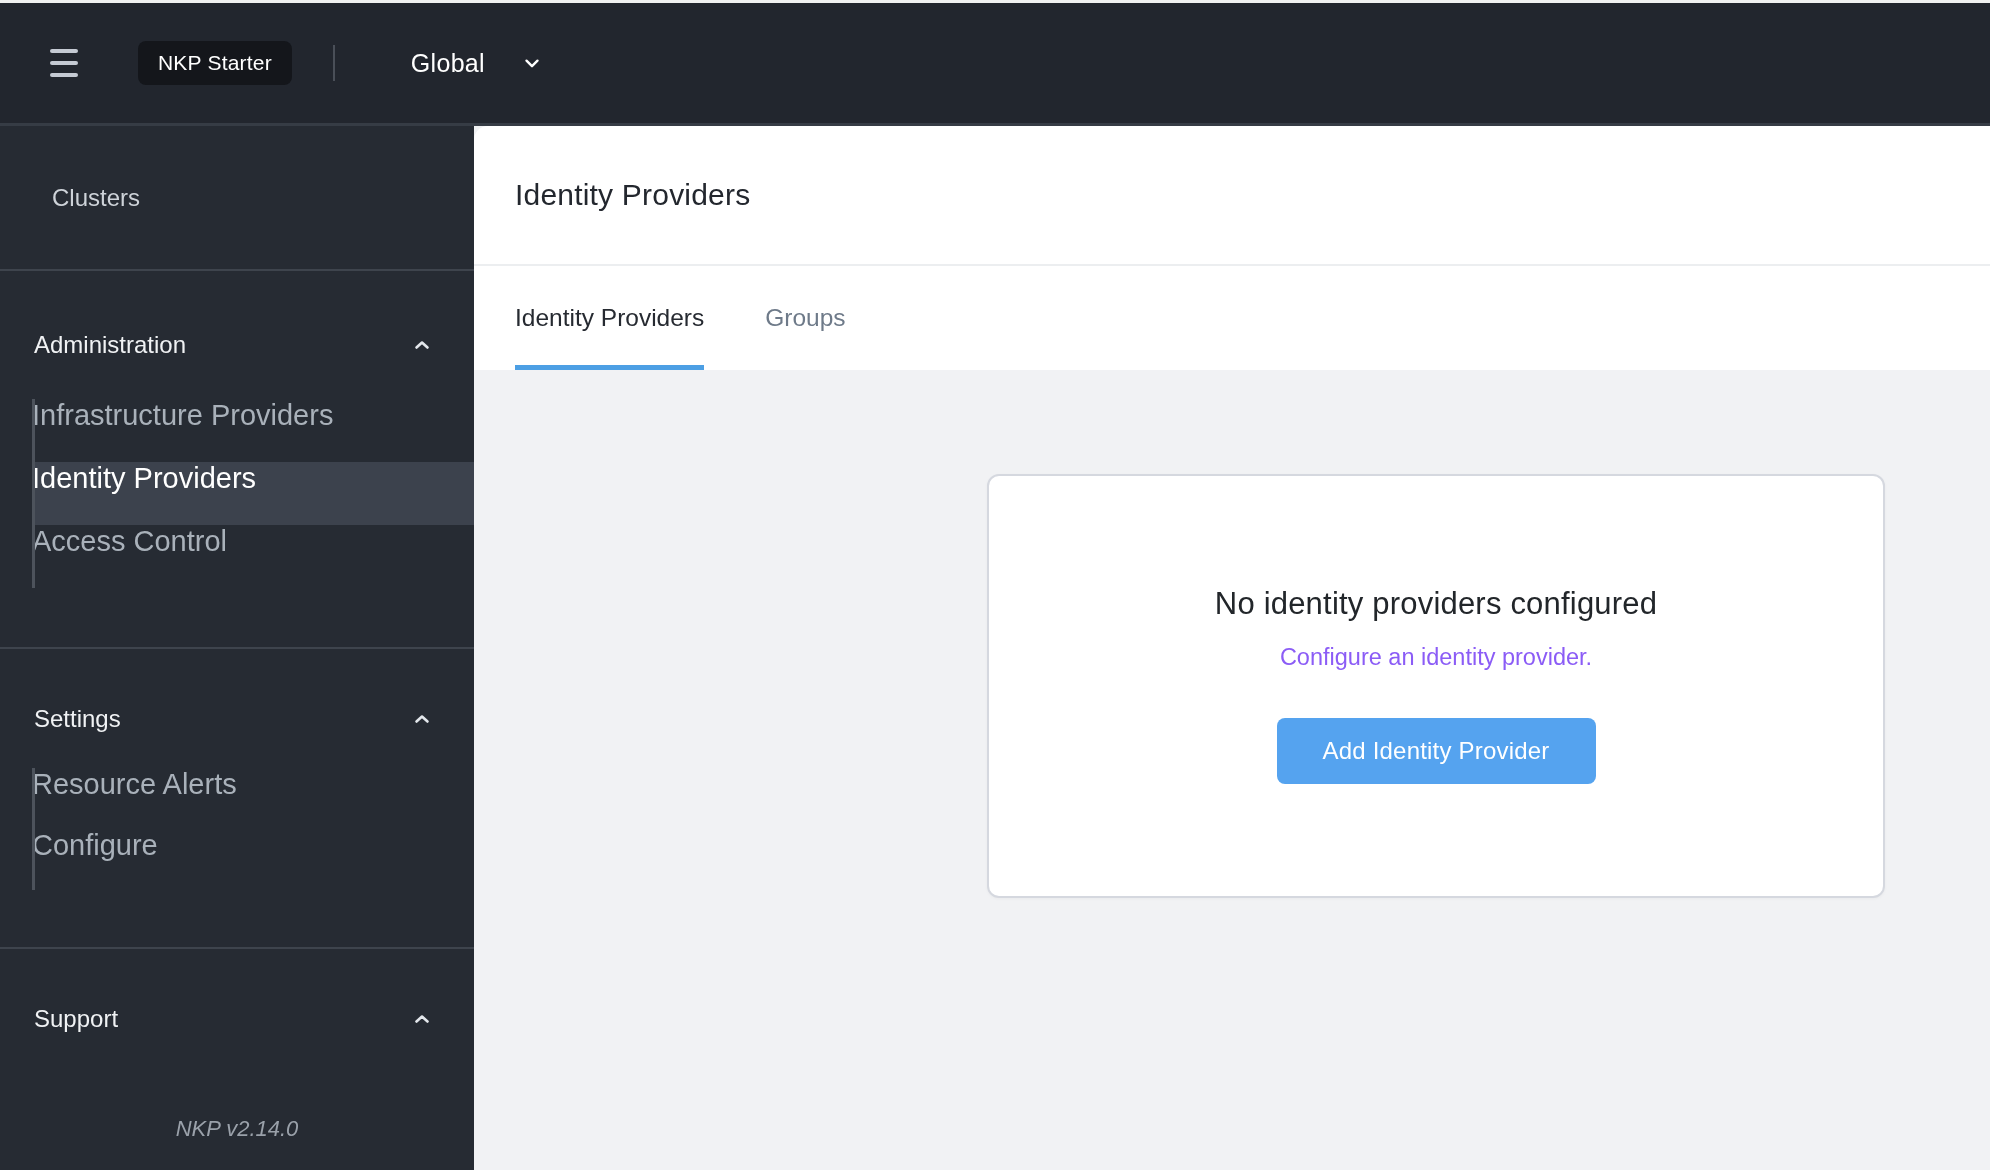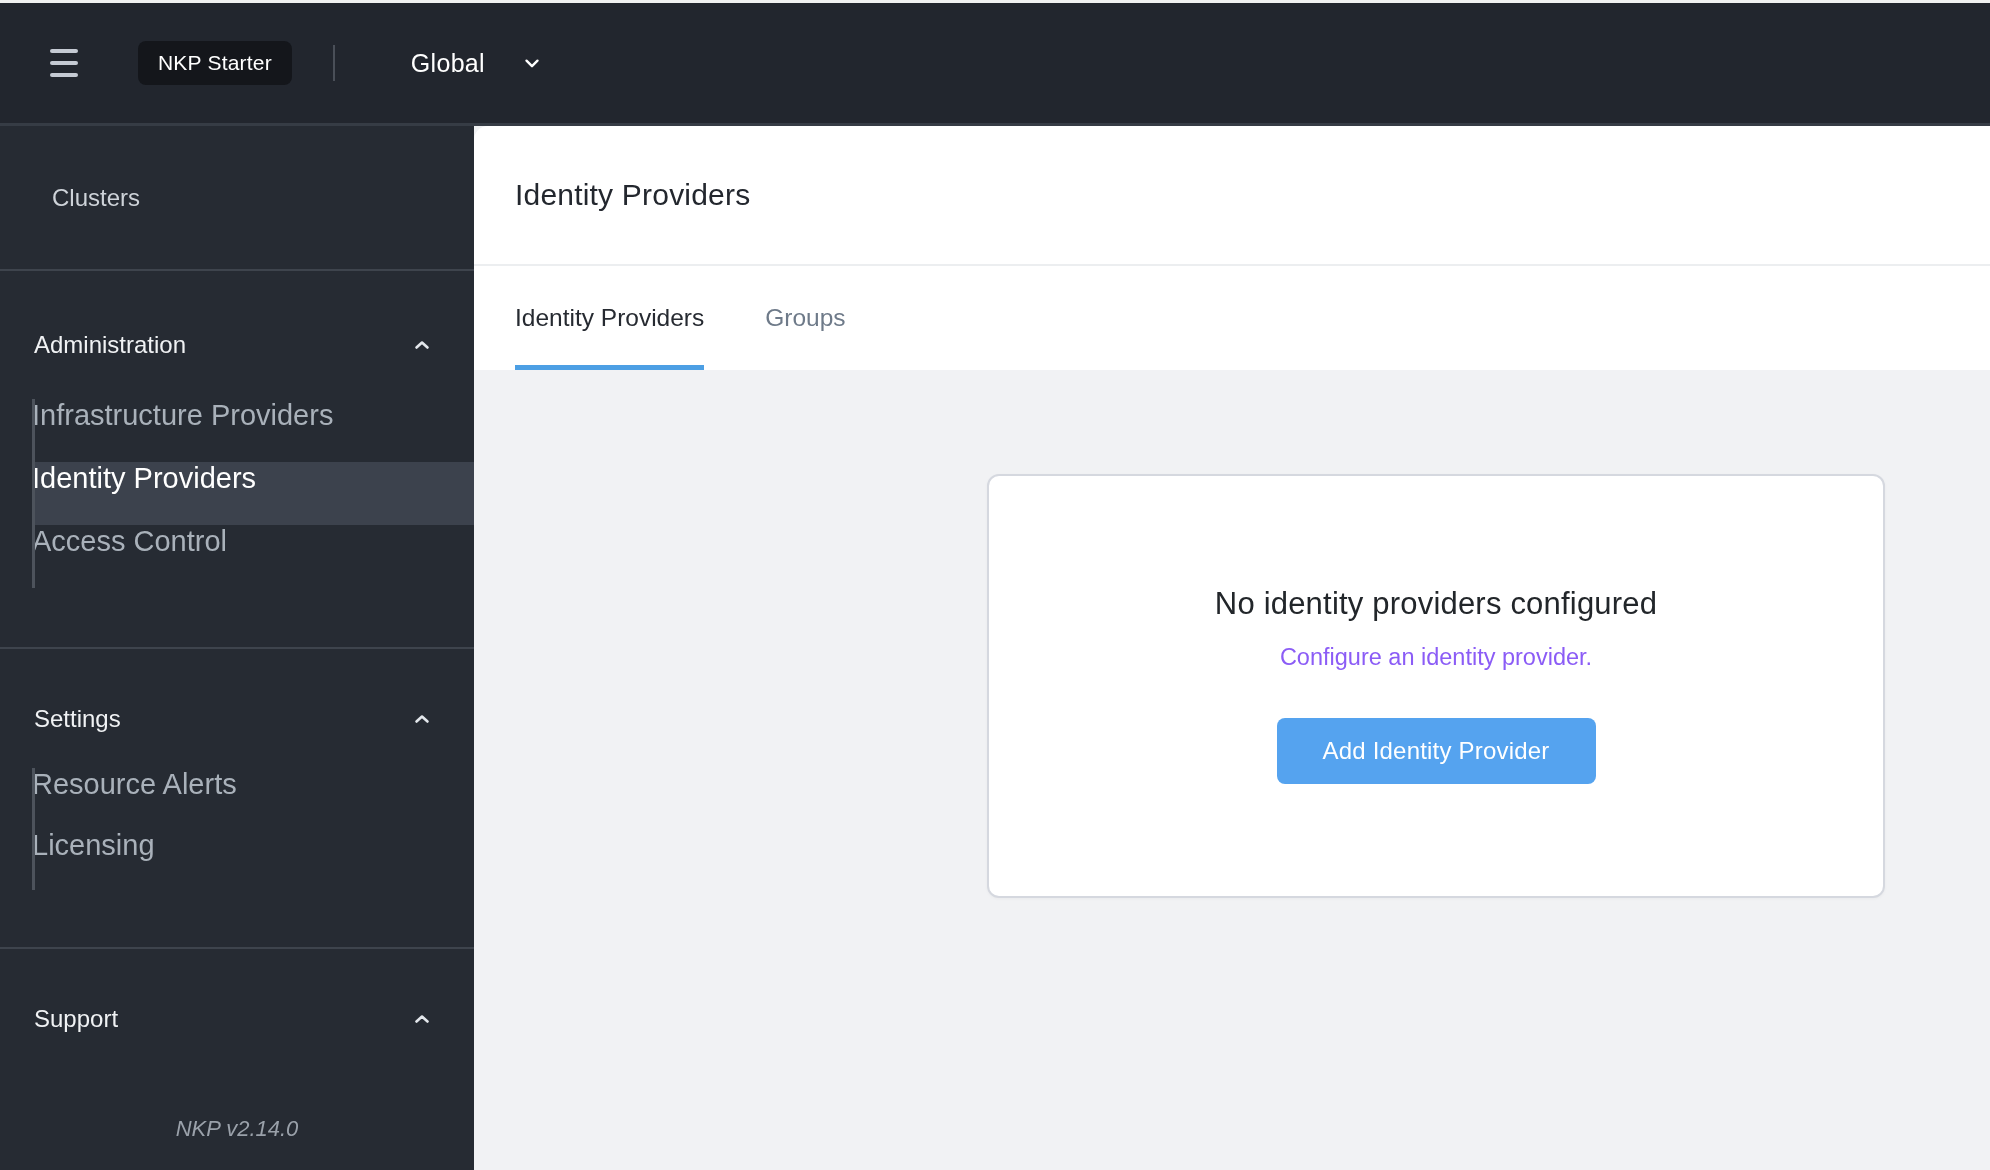--- a/index.html
+++ b/index.html
@@ -201,21 +201,21 @@
           <polyline points="6.5,14.5 12,9.5 17.5,14.5" stroke="#e3e7ec" stroke-width="2.6" stroke-linecap="round" stroke-linejoin="round"></polyline>
         </svg>
       </div>
 
       <div class="subnav tight">
         <div class="rail"></div>
         <div class="subnav-item">
           <span>Resource Alerts</span>
         </div>
         <div class="subnav-item">
-          <span>Licensing</span>
+          <span>Configure</span>
         </div>
       </div>
 
       <div class="pad-after-settings"></div>
       <div class="side-divider"></div>
 
       <div class="section-header mt-38">
         <span class="section-label">Support</span>
         <svg class="icon-chevron" width="24" height="24" viewBox="0 0 24 24" fill="none">
           <polyline points="6.5,14.5 12,9.5 17.5,14.5" stroke="#e3e7ec" stroke-width="2.6" stroke-linecap="round" stroke-linejoin="round"></polyline>

